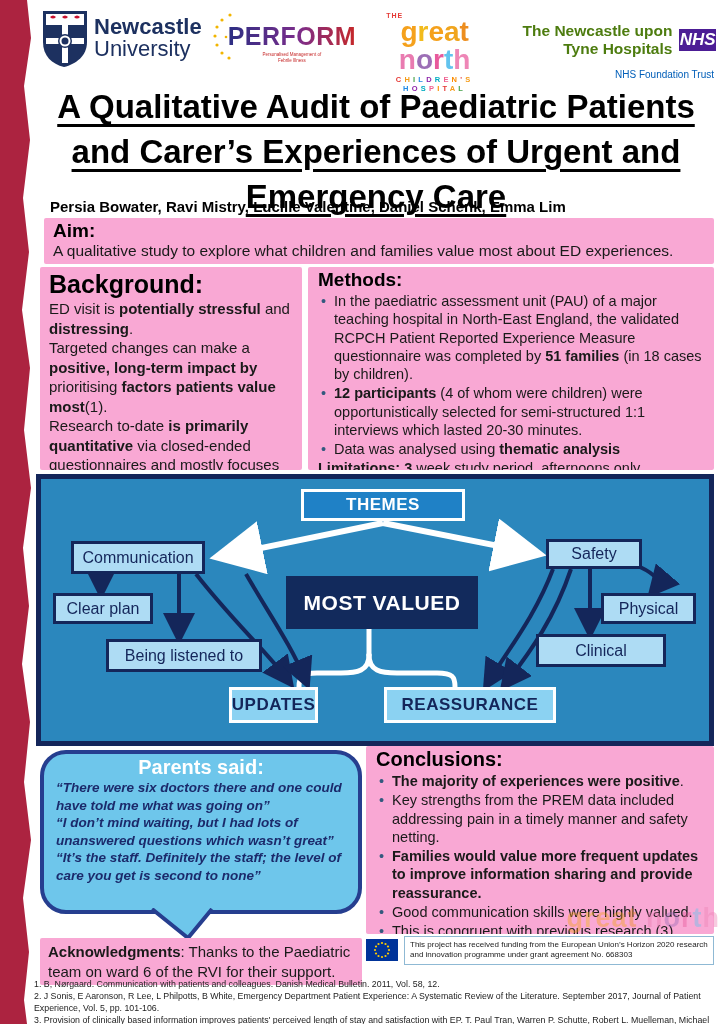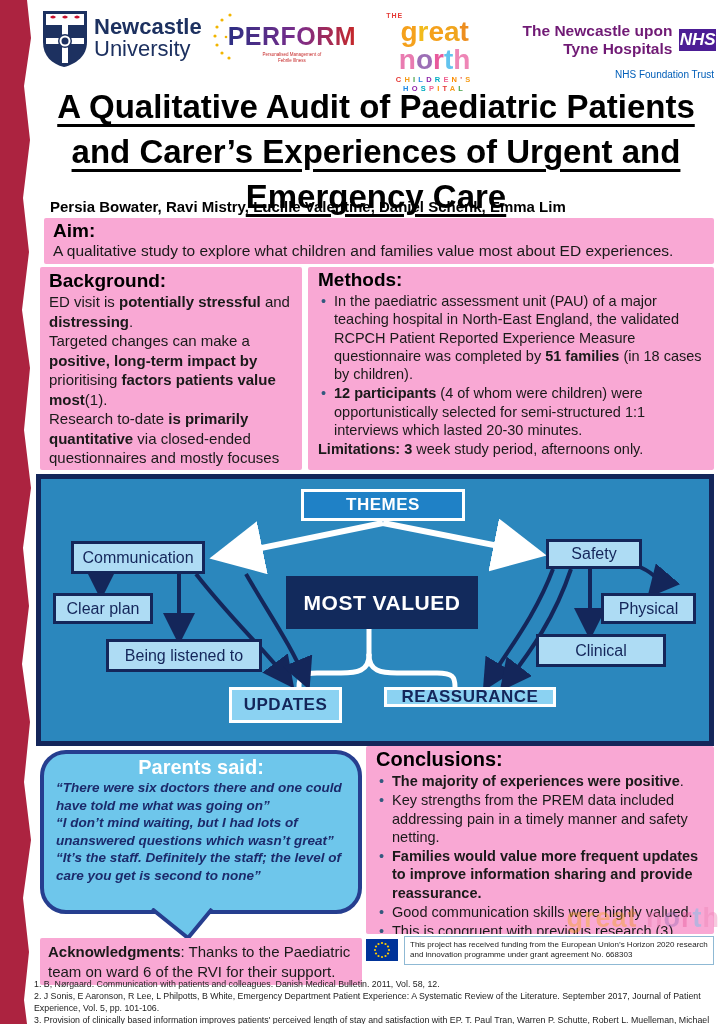--- a/index.html
+++ b/index.html
@@ -17,36 +17,36 @@
       background:linear-gradient(90deg,#2b2e83 0%,#7b2d8b 55%,#c62828 100%);
       -webkit-background-clip:text;background-clip:text;color:transparent;}
   .perform-tag{font-size:4.5px;color:#c62828;line-height:1.3;margin-top:1px;}
   .perform-dots{position:absolute;left:-16px;top:2px;}
   .gn{position:relative;margin-left:26px;padding-top:8px;text-align:center;}
   .gn-the{position:absolute;left:4px;top:2px;font-size:7px;font-weight:bold;color:#e53935;letter-spacing:1px;}
   .gn-name{font-size:28px;font-weight:bold;letter-spacing:0px;line-height:1;}
   .gn-sub{font-size:7.5px;font-weight:bold;letter-spacing:3.2px;margin-top:1px;}
   .nhsblock{margin-left:auto;text-align:right;padding-top:12px;}
   .nhs-row{display:flex;align-items:center;gap:7px;justify-content:flex-end;}
-  .nhs-trust{font-size:15.5px;color:#701a75;font-weight:600;}
+  .nhs-trust{font-size:15.5px;color:#4d7c0f;font-weight:600;}
   .nhs-box{width:52px;height:22px;background:#4c1d95;color:#fff;font-style:italic;font-weight:bold;
            font-size:17px;display:flex;align-items:center;justify-content:center;}
   .nhs-foundation{color:#005EB8;font-size:10px;margin-top:11px;margin-right:2px;}
   
   .title{position:absolute;left:36px;right:8px;top:84px;text-align:center;color:#000;
          font-size:33px;font-weight:bold;line-height:45px;}
   .title span{text-decoration:underline;text-decoration-thickness:3px;text-underline-offset:6px;}
   .authors{position:absolute;left:50px;top:198px;font-size:15px;font-weight:bold;color:#000;}
   
   .lbox{background:#f9a8d4;border-radius:2px;box-sizing:border-box;color:#1a1a1a;}
   .aim{position:absolute;left:44px;right:10px;top:218px;height:46px;padding:2px 9px;}
   .aim h2{margin:0;font-size:19px;color:#000;}
   .aim p{margin:0;font-size:15.5px;}
   .bg{position:absolute;left:40px;top:267px;width:262px;height:203px;padding:3px 9px;overflow:hidden;}
-  .bg h2{margin:0;font-size:19px;color:#000;}
+  .bg h2{margin:0;font-size:25px;color:#000;}
   .bg .body{font-size:15px;line-height:1.3;}
   .methods{position:absolute;left:308px;top:267px;right:10px;height:203px;padding:2px 10px;overflow:hidden;}
   .methods h2{margin:0;font-size:19px;color:#000;}
   ul.blist{margin:1px 0 0 0;padding:0;list-style:none;}
   ul.blist li{position:relative;padding-left:16px;font-size:14.5px;line-height:1.26;margin-bottom:1px;}
   ul.blist li::before{content:"\2022";position:absolute;left:3px;color:#33597e;}
   .limitations{font-size:14.5px;line-height:1.26;margin-top:1px;}
   
   .diagram{position:absolute;left:36px;right:10px;top:474px;height:272px;background:#2b87bd;
            border:5px solid #14265a;box-sizing:border-box;}
@@ -151,20 +151,21 @@
   <div class="lbox bg">
     <h2>Background:</h2>
     <div class="body">ED visit is <b>potentially stressful</b> and <b>distressing</b>.<br>Targeted changes can make a <b>positive, long-term impact by</b> prioritising <b>factors patients value most</b>(1).<br>Research to-date <b>is primarily quantitative</b> via closed-ended questionnaires and mostly focuses (2).</div>
   </div>
 
   <div class="lbox methods">
     <h2>Methods:</h2>
     <ul class="blist">
       <li>In the paediatric assessment unit (PAU) of a major teaching hospital in North-East England, the validated RCPCH Patient Reported Experience Measure questionnaire was completed by <b>51 families</b> (in 18 cases by children).</li>
       <li><b>12 participants</b> (4 of whom were children) were opportunistically selected for semi-structured 1:1 interviews which lasted 20-30 minutes.</li>
+      <li>Data was analysed using <b>thematic analysis</b></li>
     </ul>
     <div class="limitations"><b>Limitations: 3</b> week study period, afternoons only.</div>
   </div>
 
   <div class="diagram">
     <svg class="arrows" viewBox="0 0 668 262" preserveAspectRatio="none">
       <defs>
         <marker id="aw" markerWidth="9" markerHeight="9" refX="6" refY="4.5" orient="auto">
           <path d="M0,0 L9,4.5 L0,9 Z" fill="#ffffff"></path>
         </marker>
@@ -191,22 +192,22 @@
       <path d="M530,90 C514,138 490,172 466,203" stroke="#14265a" stroke-width="4" fill="none" marker-end="url(#an)"></path>
     </svg>
     <div class="node blue" style="left:260px;top:10px;width:164px;height:32px;">THEMES</div>
     <div class="node" style="left:30px;top:62px;width:134px;height:33px;">Communication</div>
     <div class="node" style="left:505px;top:60px;width:96px;height:30px;">Safety</div>
     <div class="node" style="left:12px;top:114px;width:100px;height:31px;">Clear plan</div>
     <div class="node dark" style="left:245px;top:97px;width:192px;height:53px;">MOST VALUED</div>
     <div class="node" style="left:560px;top:114px;width:95px;height:31px;">Physical</div>
     <div class="node" style="left:65px;top:160px;width:156px;height:33px;">Being listened to</div>
     <div class="node" style="left:495px;top:155px;width:130px;height:33px;">Clinical</div>
-    <div class="node wb" style="left:188px;top:208px;width:113px;height:36px;">UPDATES</div>
-    <div class="node wb" style="left:343px;top:208px;width:172px;height:20px;">REASSURANCE</div>
+    <div class="node wb" style="left:188px;top:208px;width:89px;height:36px;">UPDATES</div>
+    <div class="node wb" style="left:343px;top:208px;width:172px;height:36px;">REASSURANCE</div>
   </div>
 
   <div class="bubble">
     <h2>Parents said:</h2>
     <div class="q">“There were six doctors there and one could have told me what was going on”</div>
     <div class="q">“I don’t mind waiting, but I had lots of unanswered questions which wasn’t great”</div>
     <div class="q">“It’s the staff. Definitely the staff; the level of care you get is second to none”</div>
   </div>
   <svg class="tail" width="64" height="34" viewBox="0 0 64 34">
     <polygon points="2,0 62,0 38,30" fill="#6ec6eb"></polygon>

